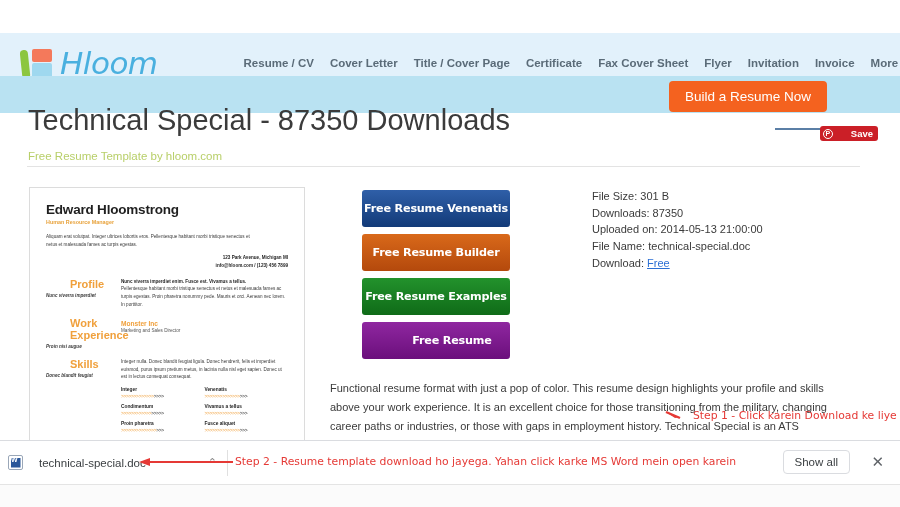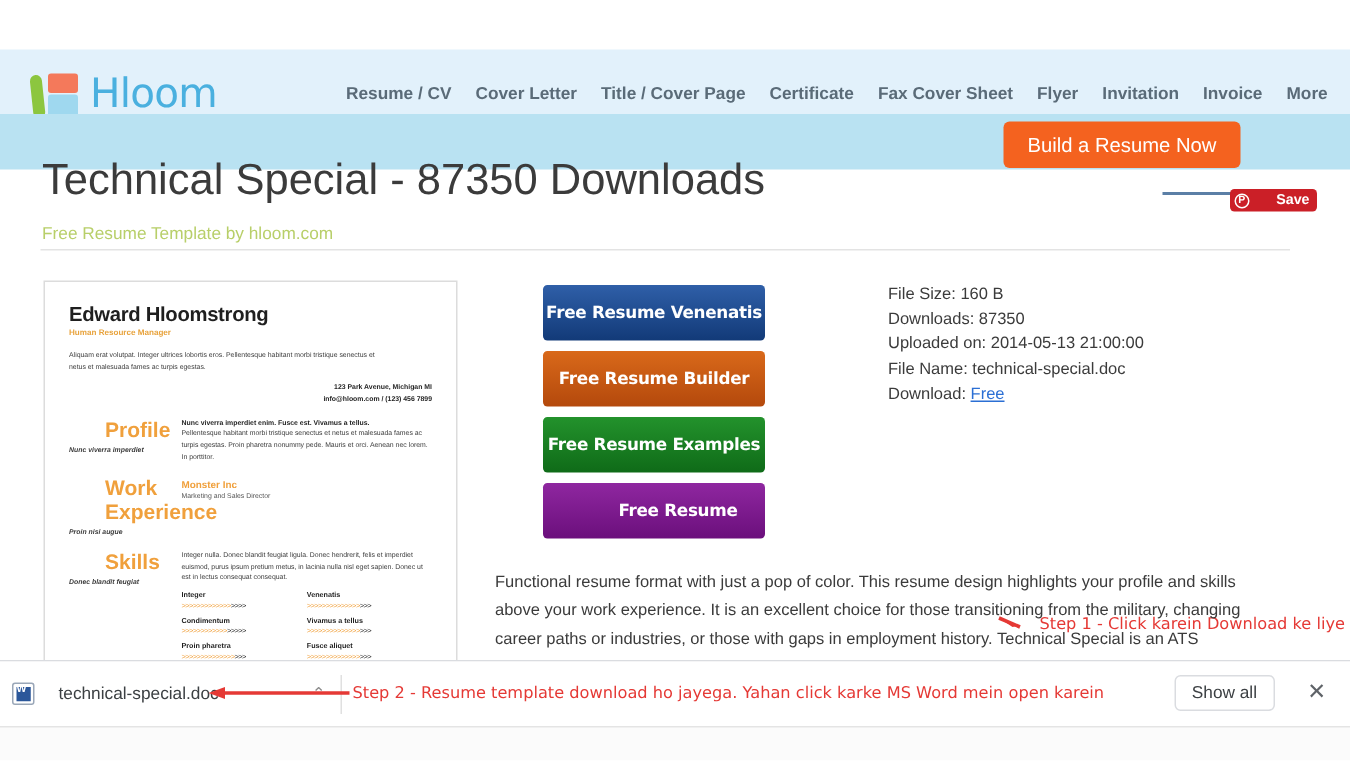--- a/index.html
+++ b/index.html
@@ -28,22 +28,23 @@
   }
   .logo-red {
     position: absolute; left: 12px; top: 3px; width: 20px; height: 13px;
     background: #f4795b; border-radius: 2px;
   }
   .logo-blue {
     position: absolute; left: 12px; top: 17px; width: 20px; height: 15px;
     background: #9fd8ef; border-radius: 2px;
   }
   .logo-text {
-    font-size: 27px; color: #4ab0df; letter-spacing: -0.5px; font-weight: 400;
+    font-size: 31px; color: #4ab0df; letter-spacing: -0.5px; font-weight: 400;
     font-family: "DejaVu Sans", sans-serif;
+    font-style: italic;
   }
 
   .nav { display: flex; align-items: center; margin-left: 86px; }
   .nav a {
     font-size: 11.5px; color: #5a6b78; text-decoration: none;
     margin-right: 16px; white-space: nowrap; font-weight: bold;
   }
   .nav a:last-child { margin-right: 0; }
 
   
@@ -94,21 +95,21 @@
     background: #fff; border: 1px solid #dcdcdc; overflow: hidden;
   }
   .r-pad { padding: 14px 16px 0 16px; }
   .r-name { font-size: 13.5px; font-weight: bold; color: #1f1f1f; letter-spacing: -0.2px; }
   .r-role { font-size: 5.4px; color: #e8a33d; font-weight: bold; margin-top: 2px; }
   .r-intro { font-size: 4.6px; color: #3b3b3b; line-height: 1.65; margin-top: 8px; width: 205px; }
   .r-contact { font-size: 4.6px; color: #1f1f1f; font-weight: bold; text-align: right; margin-top: 6px; line-height: 1.6; }
   .r-section { display: flex; margin-top: 9px; }
   .r-left-col { width: 75px; flex: 0 0 75px; }
   .r-right-col { flex: 1; }
-  .r-head { font-size: 14px; font-weight: bold; color: #f0a03c; padding-left: 24px; }
+  .r-head { font-size: 11px; font-weight: bold; color: #f0a03c; padding-left: 24px; }
   .r-sub { font-size: 4.6px; font-weight: bold; color: #3b3b3b; font-style: italic; margin-top: 3px; }
   .r-body { font-size: 4.6px; color: #3b3b3b; line-height: 1.65; }
   .r-body-b { font-size: 4.6px; color: #1f1f1f; font-weight: bold; line-height: 1.65; }
   .skill-grid { display: flex; flex-wrap: wrap; margin-top: 6px; }
   .skill-cell { width: 50%; margin-bottom: 5px; }
   .skill-name { font-size: 4.8px; font-weight: bold; color: #1f1f1f; }
   .skill-bar { font-size: 5px; color: #f0a03c; letter-spacing: -0.4px; margin-top: 1px; }
   .skill-bar .filled { color: #1f1f1f; }
   .r-company { font-size: 6.6px; font-weight: bold; color: #f0a03c; margin-top: 3px; }
   .r-jobline { font-size: 4.6px; color: #555; margin-top: 1px; }
@@ -310,21 +311,21 @@
     </div>
 
     <div class="btn-stack">
       <button class="big-btn btn-blue">Free Resume Venenatis</button>
       <button class="big-btn btn-orange">Free Resume Builder</button>
       <button class="big-btn btn-green">Free Resume Examples</button>
       <button class="big-btn btn-purple">Free Resume Samples</button>
     </div>
 
     <div class="meta">
-      <div>File Size: 160 B</div>
+      <div>File Size: 301 B</div>
       <div>Downloads: 87350</div>
       <div>Uploaded on: 2014-05-13 21:00:00</div>
       <div>File Name: technical-special.doc</div>
       <div>
         <span>Download: </span><a href="#">Free</a>
       </div>
     </div>
 
     <svg class="arrow1" viewBox="0 0 30 12">
       <path d="M1 3 L14 8 L10 9 L13 11 Z" fill="#e53935"></path>

